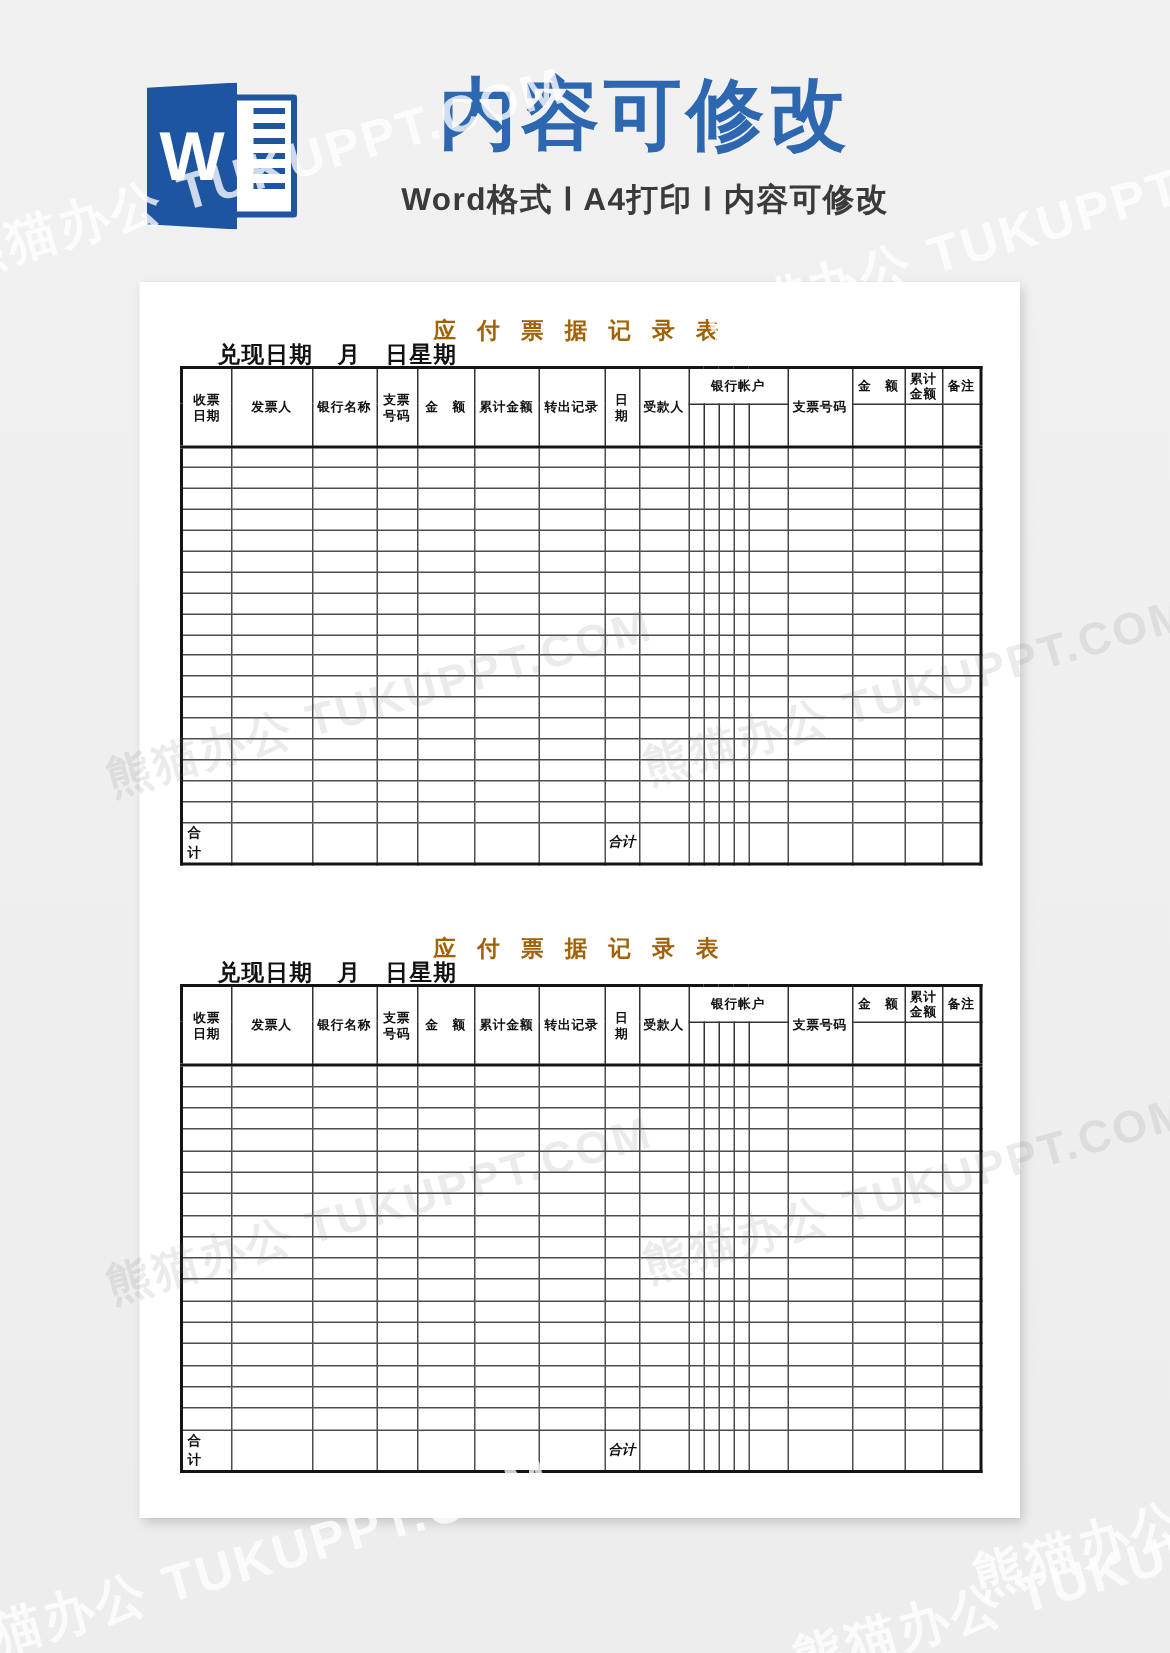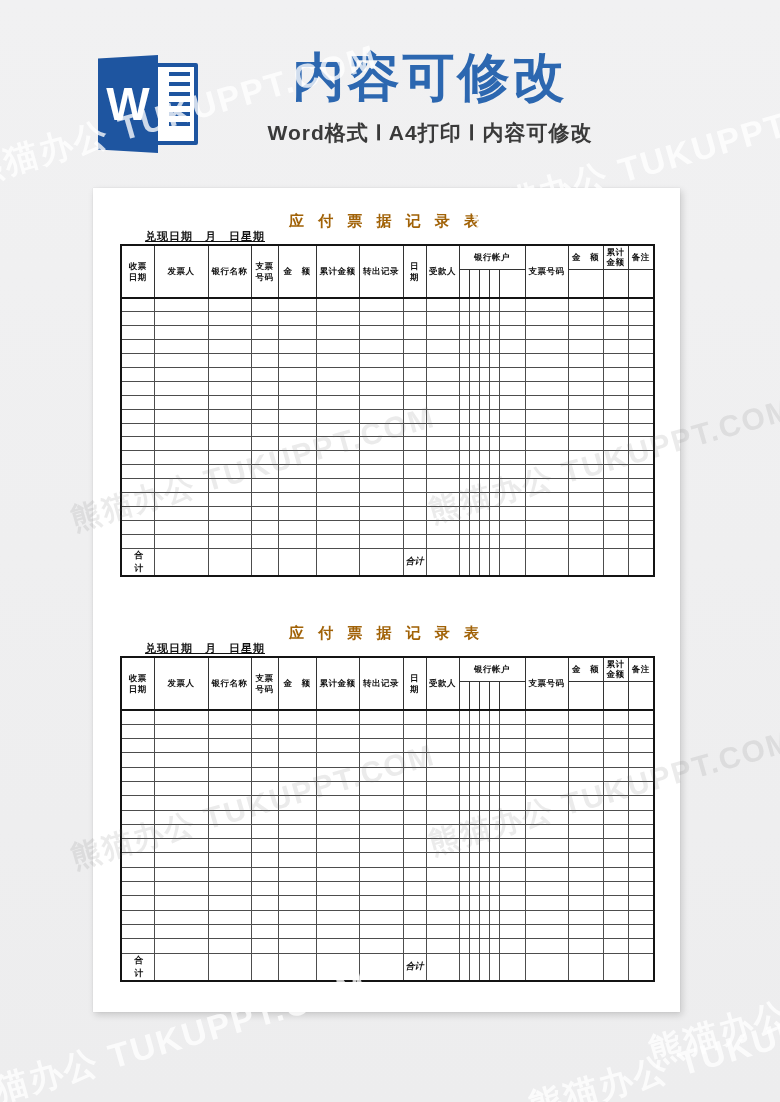--- a/index.html
+++ b/index.html
@@ -18,32 +18,32 @@
   .main-title { position:absolute; left:218px; top:48px; width:424px; text-align:center; font-size:52px; line-height:1.15; font-weight:bold; color:#2c67b0; letter-spacing:3px; }
   .subtitle { position:absolute; left:180px; top:119px; width:500px; text-align:center; font-size:21px; font-weight:bold; color:#3a3a3a; letter-spacing:1px; }
 
   
   .doc-page { position:absolute; left:93px; top:188px; width:587px; height:824px; background:#fff; box-shadow:2px 3px 7px rgba(0,0,0,0.16), 0 0 1px rgba(0,0,0,0.12); }
 
   .table-block { position:absolute; left:27px; width:533px; }
   .table-block.first { top:24px; }
   .table-block.second { top:436px; }
   .tbl-title { text-align:center; font-size:15px; font-weight:bold; letter-spacing:5px; color:#a16207; height:17px; line-height:17px; margin-bottom:2px; }
-  .cash-label { font-size:11px; font-weight:bold; color:#111; margin:0 0 2px 25px; height:11px; line-height:11px; letter-spacing:1px;text-decoration:underline; }
+  .cash-label { font-size:15px; font-weight:bold; color:#111; margin:0 0 2px 25px; height:11px; line-height:11px; letter-spacing:1px; }
 
   table.record { border-collapse:collapse; table-layout:fixed; width:533px; background:#fff; border:2px solid #141414; }
   table.record th, table.record td { border:1px solid #4d4d4d; padding:0; overflow:hidden; }
   table.record thead th { border-color:#333; font-size:8.5px; font-weight:bold; color:#111; text-align:center; vertical-align:middle; white-space:pre-line; line-height:1.25; letter-spacing:0.5px; }
   table.record thead { border-bottom:2px solid #141414; }
   table.record thead tr.h1 { height:24px; }
   table.record thead tr.h2 { height:29px; }
   table.record tbody td { height:13.9px; }
   table.second-tbl tbody td { height:14.3px; }
   table.record tr.total-row td { height:15px; font-size:9px; font-weight:bold; color:#111; vertical-align:middle; }
-  table.record tr.total-row td.t-left { text-align:center; padding-left:3px; letter-spacing:1px; }
+  table.record tr.total-row td.t-left { text-align:left; padding-left:3px; letter-spacing:1px; }
   table.record tr.total-row td.t-mid { text-align:center;font-style:italic; }
 
   
   .wm { position:absolute; font-weight:bold; white-space:nowrap; letter-spacing:2px; transform:rotate(-16deg); transform-origin:left center; z-index:6; pointer-events:none; }
   .wm-light { color:rgba(255,255,255,0.78); font-size:34px; }
   .wm-dark { color:rgba(110,110,110,0.14); font-size:30px; }
 </style>
 </head>
 <body>
 

